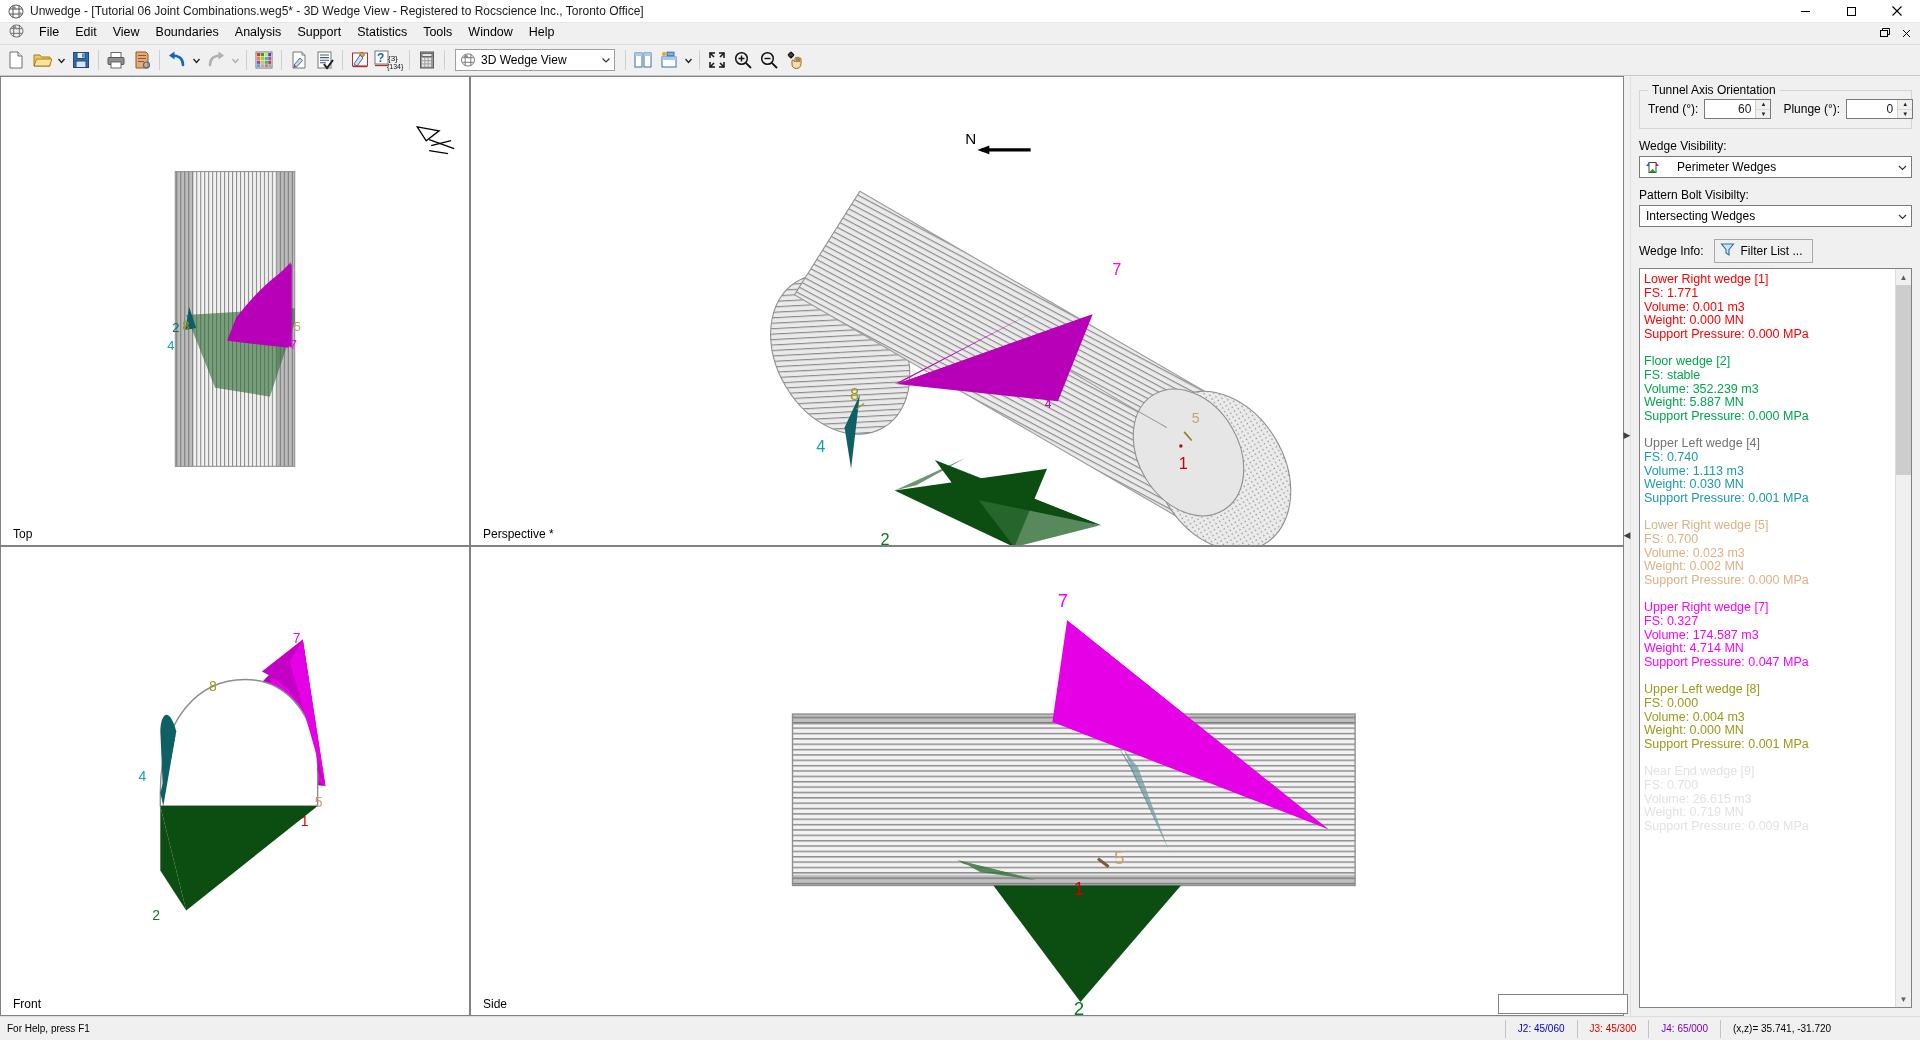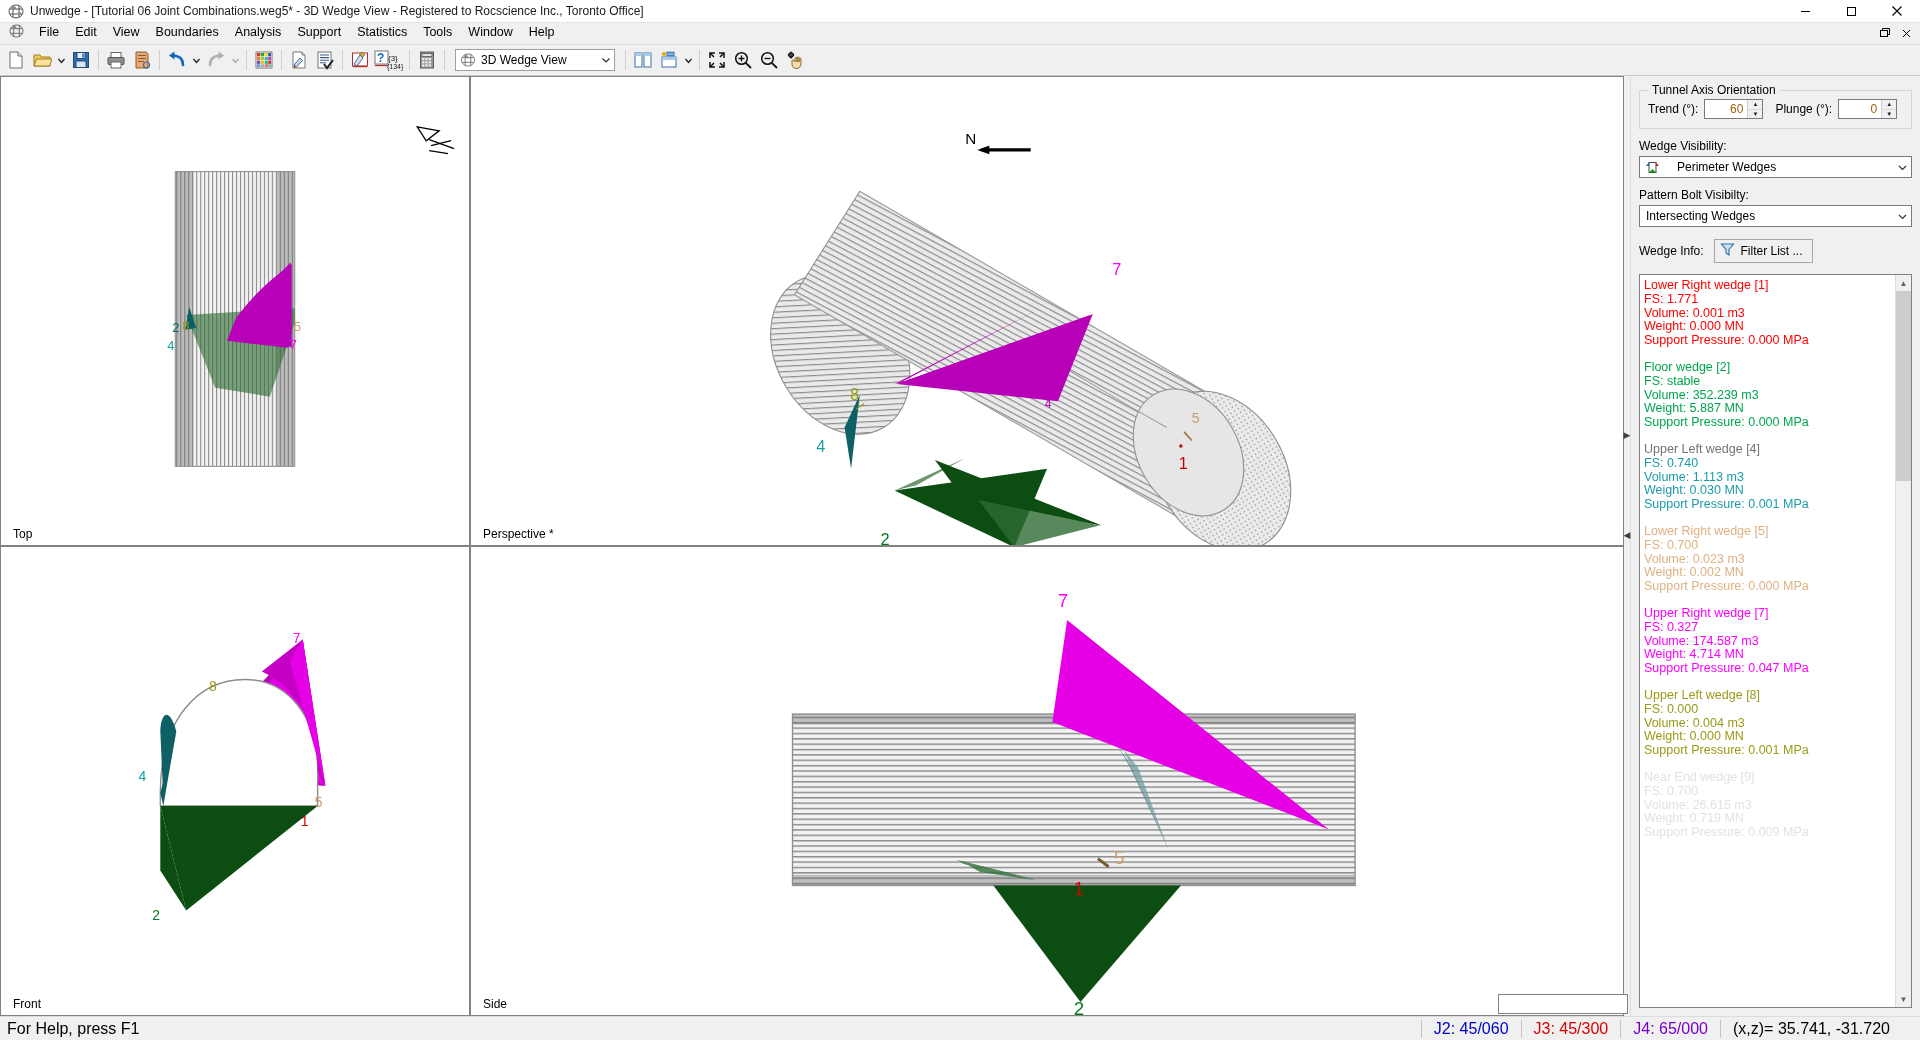--- a/index.html
+++ b/index.html
@@ -90,22 +90,22 @@
   .groupbox > .gb-title {
     position: absolute; top: -8px; left: 8px; background: #f0f0f0;
     padding: 0 4px; font-size: 12px; color: #000;
   }
   .field-row { display: flex; align-items: center; gap: 6px; }
   .flabel { font-size: 12px; color: #000; white-space: nowrap; }
   .spin {
     display: flex; align-items: stretch; height: 20px; border: 1px solid #7a7a7a; background: #fff;
   }
   .spin input {
-    border: 0; outline: 0; width: 42px; text-align: right; font-size: 12px;
-    font-family: "Liberation Sans", sans-serif; padding-right: 4px; background:#fff; color:#a16207;
+    border: 0; outline: 0; width: 50px; text-align: right; font-size: 12px;
+    font-family: "Liberation Sans", sans-serif; padding-right: 4px; background:#fff; color:#0f172a;
   }
   .spin .sp-btns { width: 15px; display: flex; flex-direction: column; border-left: 1px solid #d0d0d0; }
   .spin .sp-up, .spin .sp-dn {
     flex: 1; display: flex; align-items: center; justify-content: center;
     background: #f0f0f0; font-size: 6px; line-height: 1; color: #202020;
   }
   .spin .sp-up { border-bottom: 1px solid #dadada; }
 
   .plabel { font-size: 12px; color: #000; margin: 10px 0 3px 0; }
   .combo {
@@ -129,40 +129,40 @@
   }
 
   .wi-row { display: flex; align-items: center; gap: 10px; margin: 12px 0 5px 0; }
   .filterbtn {
     height: 24px; border: 1px solid #a8a8a8; background: #f0f0f0; display: flex;
     align-items: center; padding: 0 9px 0 5px; gap: 6px; font-size: 12px; color: #000;
   }
 
   .wedgelist {
     flex: 1; border: 1px solid #828282; background: #fff; position: relative;
-    overflow: hidden; margin-bottom: 8px; display: flex; margin-top: 6px;
+    overflow: hidden; margin-bottom: 8px; display: flex;
   }
   .wl-inner { flex: 1; padding: 4px 4px 0 4px; overflow: hidden; }
   .wl-block { margin-bottom: 13px; }
   .wl-line { font-size: 12.5px; line-height: 13.8px; white-space: nowrap; }
   .wl-scroll { width: 16px; background: #f0f0f0; border-left: 1px solid #dcdcdc; display: flex; flex-direction: column; }
   .wl-scroll .sb-arrow { height: 16px; display: flex; align-items: center; justify-content: center; font-size: 8px; color: #606060; background:#f0f0f0;}
   .wl-scroll .sb-track { flex: 1; position: relative; background: #f0f0f0; }
   .wl-scroll .sb-thumb { position: absolute; top: 0; left: 0; right: 0; height: 190px; background: #cdcdcd; }
 
   
   .bottombox {
     position: absolute; right: 292px; bottom: 26px; width: 130px; height: 20px;
     background: #fff; border: 1px solid #828282;
   }
 
   
   .statusbar {
     height: 24px; flex: 0 0 24px; background: #f0f0f0; display: flex; align-items: center;
-    border-top: 1px solid #dcdcdc; font-size: 16px; color: #000;
+    border-top: 1px solid #dcdcdc; font-size: 10px; color: #000;
   }
   .sb-help { padding-left: 7px; }
   .sb-cell { border-left: 1px solid #c4c4c4; height: 18px; display: flex; align-items: center; padding: 0 12px; }
   .sb-spacer { flex: 1; }
 </style>
 </head>
 <body>
 
 <div class="app">
 

